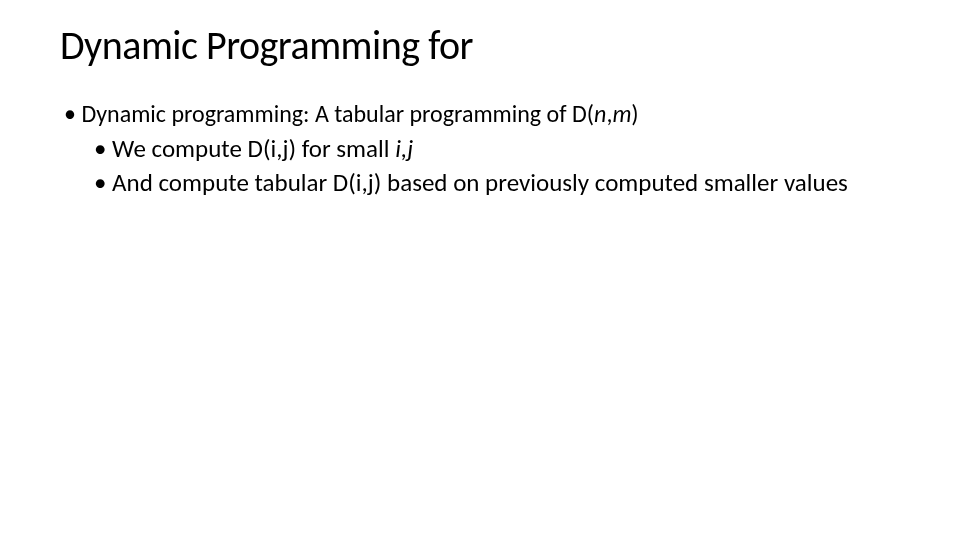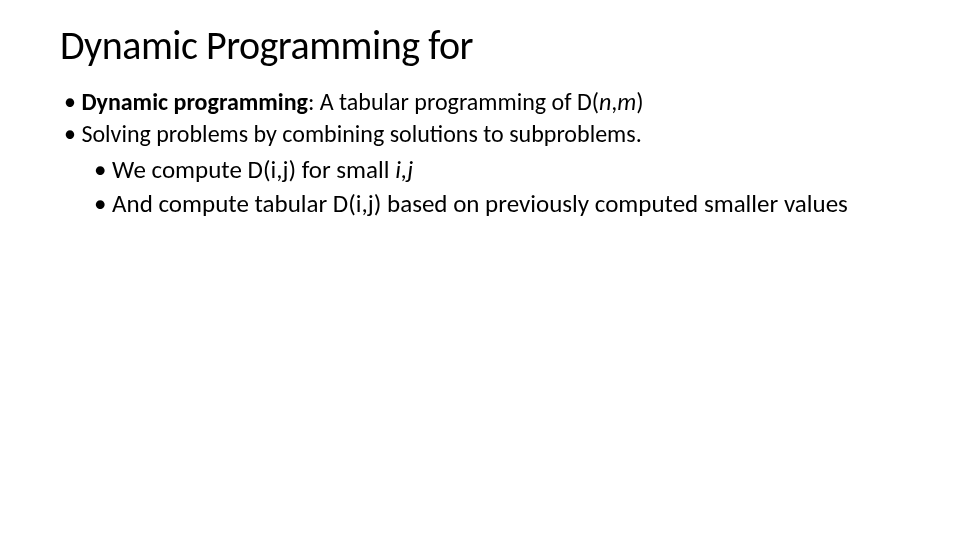--- a/index.html
+++ b/index.html
@@ -13,21 +13,21 @@
     overflow: hidden;
   }
   .slide {
     padding: 24px 60px 0 60px;
     box-sizing: border-box;
   }
   .title {
     font-size: 40px;
     font-weight: 400;
     line-height: 1.1;
-    margin: 0 0 18px 0;
+    margin: 0 0 30px 0;
     letter-spacing: -0.5px;
   }
   .list-l1 {
     list-style: none;
     padding: 0;
     margin: 0 0 0 4px;
     font-size: 24px;
     line-height: 1.35;
   }
   .list-l1 > li::before {
@@ -36,36 +36,35 @@
   .list-l2 {
     list-style: none;
     padding: 0;
     margin: 2px 0 0 34px;
     font-size: 25px;
     line-height: 1.35;
   }
   .list-l2 > li::before {
     content: "• ";
   }
-  .b { font-weight: 700; }
+  .b { font-weight: 400; }
   .i { font-style: italic; }
 </style>
 </head>
 <body>
 
 <div class="slide">
   <h1 class="title">
     <span>Dynamic Programming for</span><br>
   </h1>
 
   <ul class="list-l1">
     <li>
       <span class="b">Dynamic programming</span><span>: A tabular programming of D(</span><span class="i">n</span><span>,</span><span class="i">m</span><span>)</span>
     </li>
-    <li>Solving problems by combining solutions to subproblems.</li>
   </ul>
 
   <ul class="list-l2">
     <li>
       <span>We compute D(i,j) for small </span><span class="i">i,j</span>
     </li>
     <li>And compute tabular D(i,j) based on previously computed smaller values</li>
   </ul>
 </div>
 

